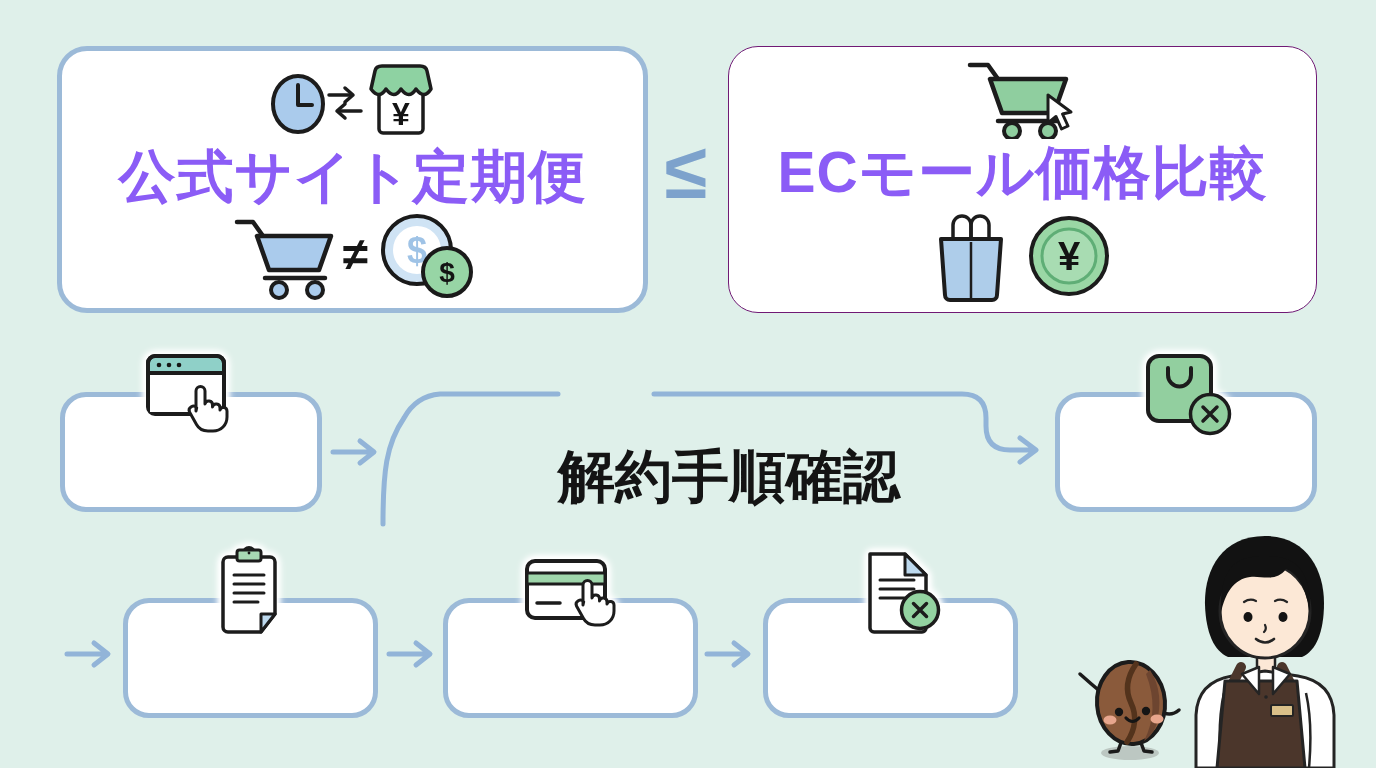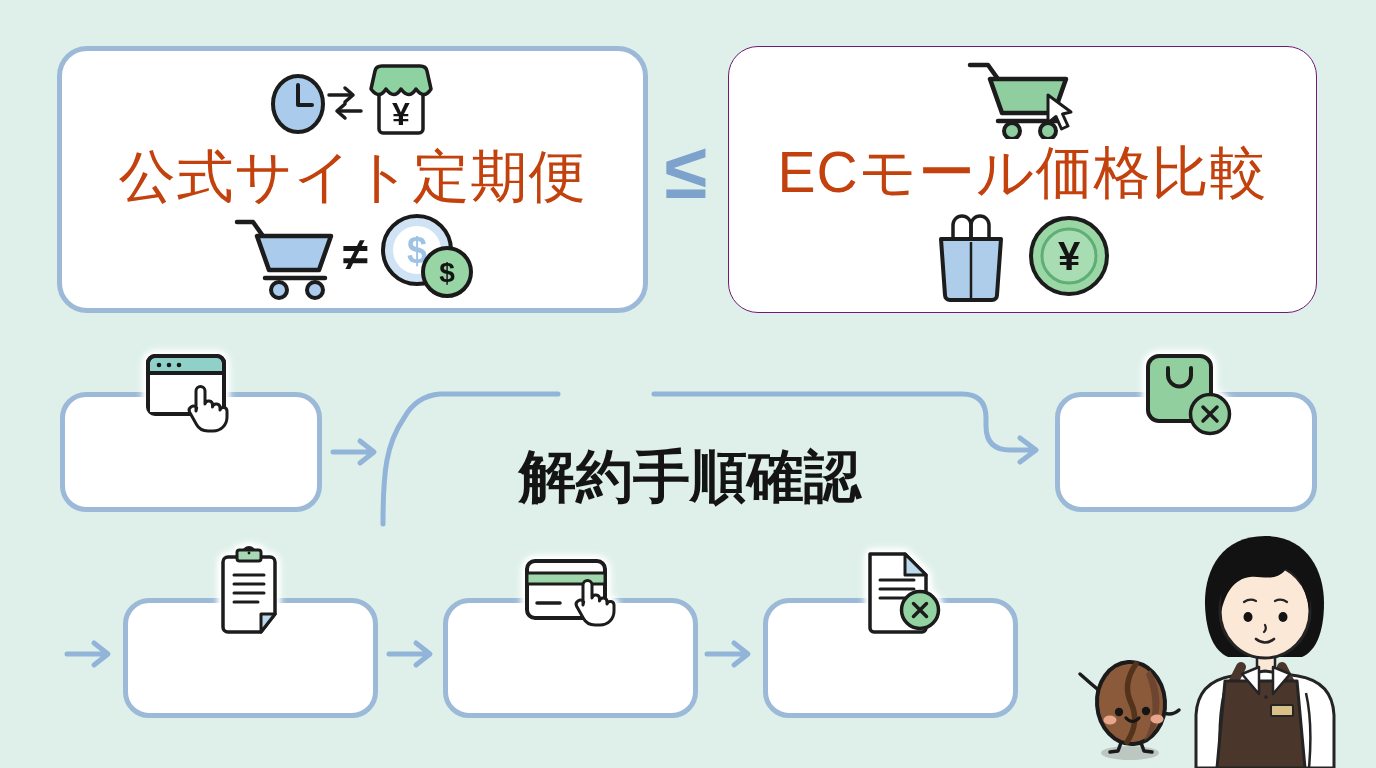--- a/index.html
+++ b/index.html
@@ -2,32 +2,32 @@
 <html><head>
 <meta charset="utf-8">
 <style>
   html,body{margin:0;padding:0;}
   body{font-family:"Liberation Sans","DejaVu Sans",sans-serif;}
   #canvas{position:relative;width:1376px;height:768px;overflow:hidden;background:#dff0ea;}
   .card{position:absolute;background:#fff;box-sizing:border-box;border-radius:30px;
         display:flex;flex-direction:column;align-items:center;justify-content:center;gap:4px;}
   .card-left{left:57px;top:46px;width:591px;height:267px;border:5px solid #9cbad8;}
   .card-right{left:728px;top:46px;width:589px;height:267px;border:1px solid #701a75;}
-  .card-title{font-size:57px;font-weight:400;color:#c2410c;letter-spacing:1px;white-space:nowrap;line-height:1.05;text-align:right;}
+  .card-title{font-size:57px;font-weight:700;color:#8b5cf6;letter-spacing:1px;white-space:nowrap;line-height:1.05;text-align:right;}
   .operator{position:absolute;left:648px;top:132px;width:76px;text-align:center;
             font-size:78px;font-weight:700;color:#7da2cc;line-height:1;}
   .flow-box{position:absolute;background:#fff;box-sizing:border-box;border:5px solid #9cbad8;border-radius:26px;}
   .fb-1{left:60px;top:392px;width:262px;height:120px;}
   .fb-2{left:1055px;top:392px;width:262px;height:120px;}
   .fb-3{left:123px;top:598px;width:255px;height:120px;}
   .fb-4{left:443px;top:598px;width:255px;height:120px;}
   .fb-5{left:763px;top:598px;width:255px;height:120px;}
   .abs{position:absolute;}
   .icon-float{position:absolute;filter:drop-shadow(0 0 3px #fff) drop-shadow(0 0 3px #fff) drop-shadow(0 0 2px #fff);}
-  .flow-title{position:absolute;left:480px;top:448px;width:420px;text-align:center;
+  .flow-title{position:absolute;left:480px;top:448px;width:420px;text-align:right;
               font-size:57px;font-weight:900;color:#141414;white-space:nowrap;line-height:1;}
   svg text{font-family:"Liberation Sans","DejaVu Sans",sans-serif;}
 </style>
 </head>
 <body>
 
 <svg width="0" height="0" style="position:absolute">
   <defs>
     <path id="hand-pointer" d="M12,27 V7 a4.5,4.5 0 0 1 9,0 v13 a3.8,3.8 0 0 1 7.5,1 v2 a3.8,3.8 0 0 1 7.5,1 v2 a3.6,3.6 0 0 1 7,1 v6 c0,8 -6,14 -14,14 h-5 c-5.5,0 -9,-2 -11.5,-6.5 l-7,-12.5 a4.2,4.2 0 0 1 7.2,-4.2 Z"></path>
   </defs>

